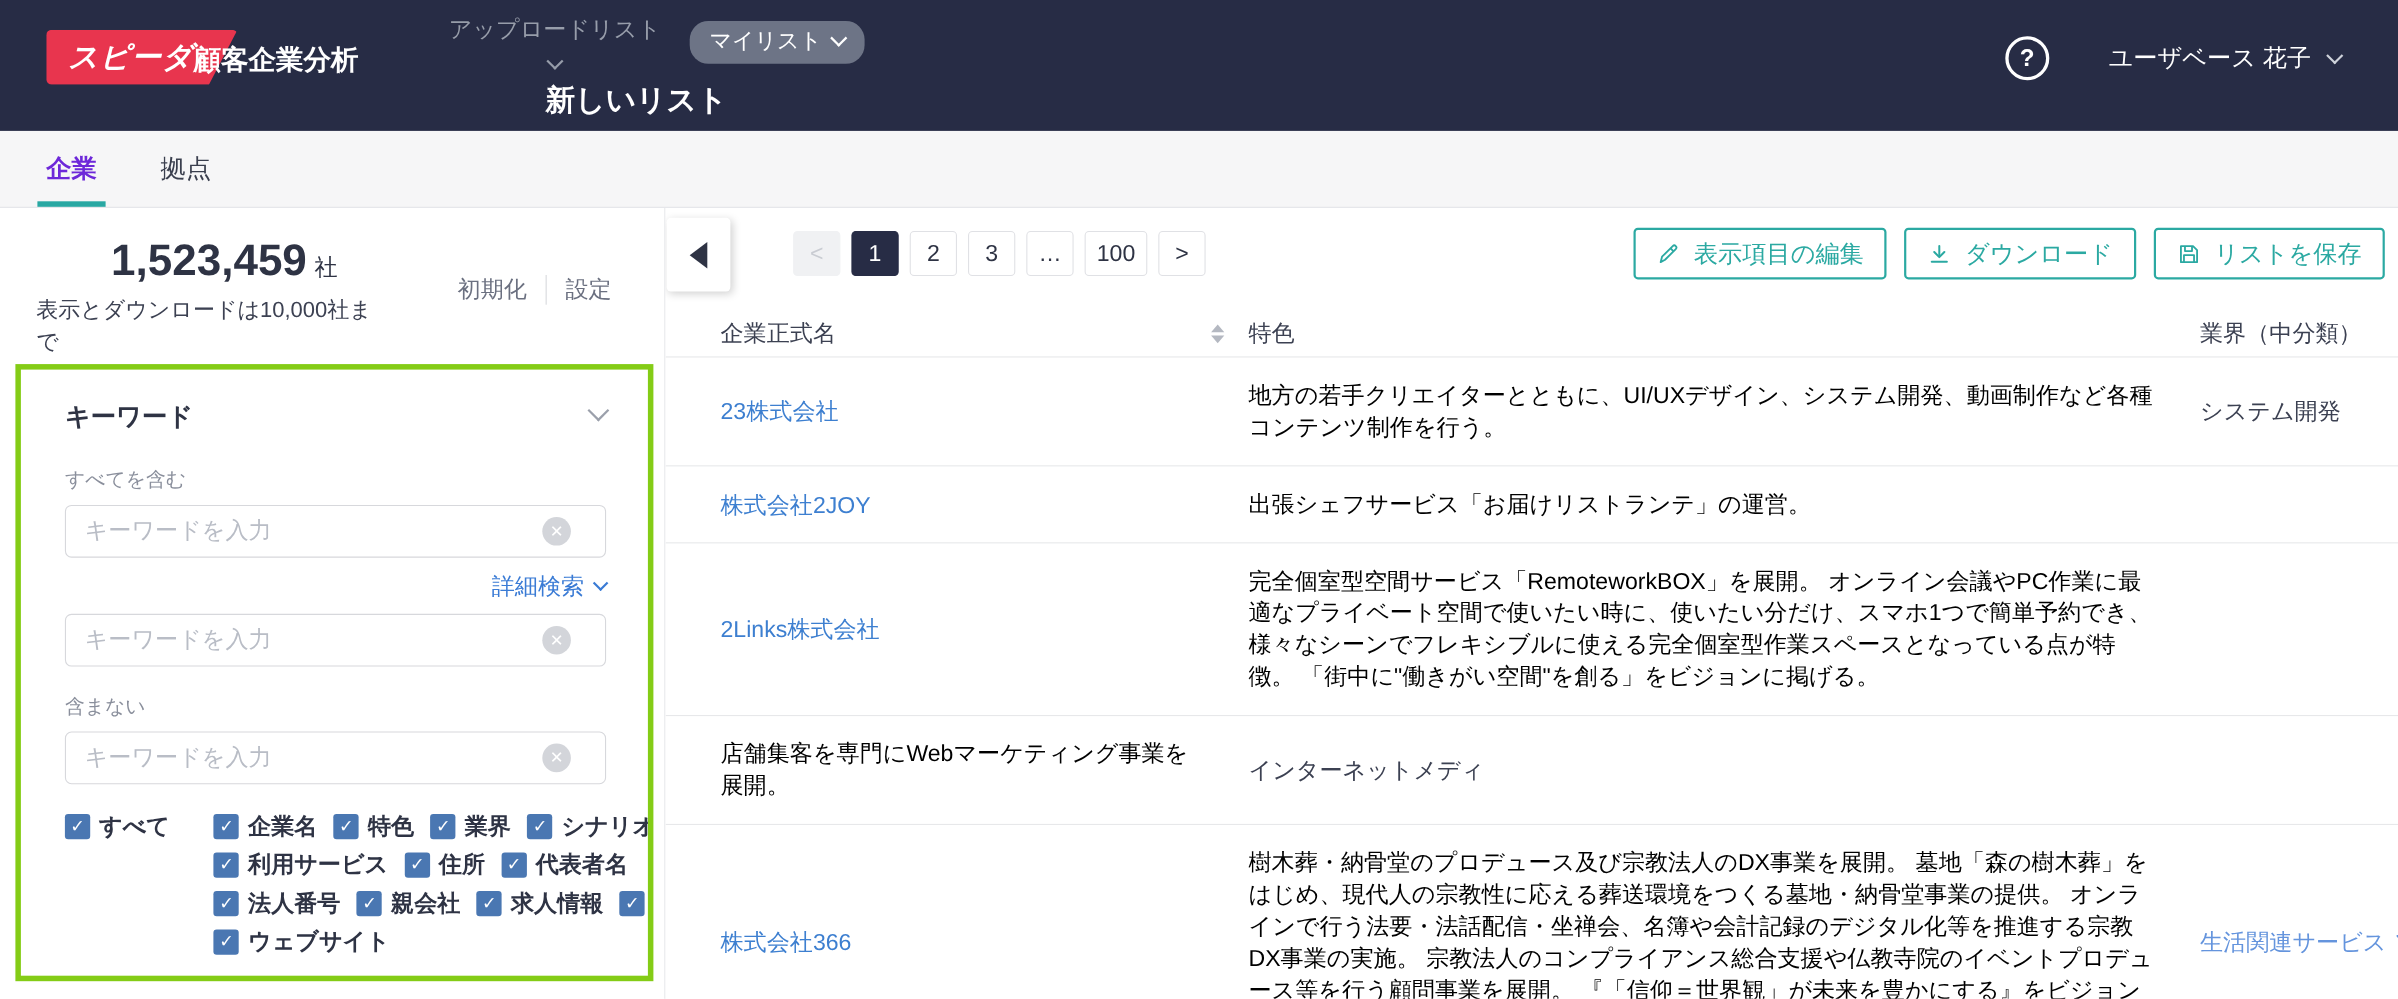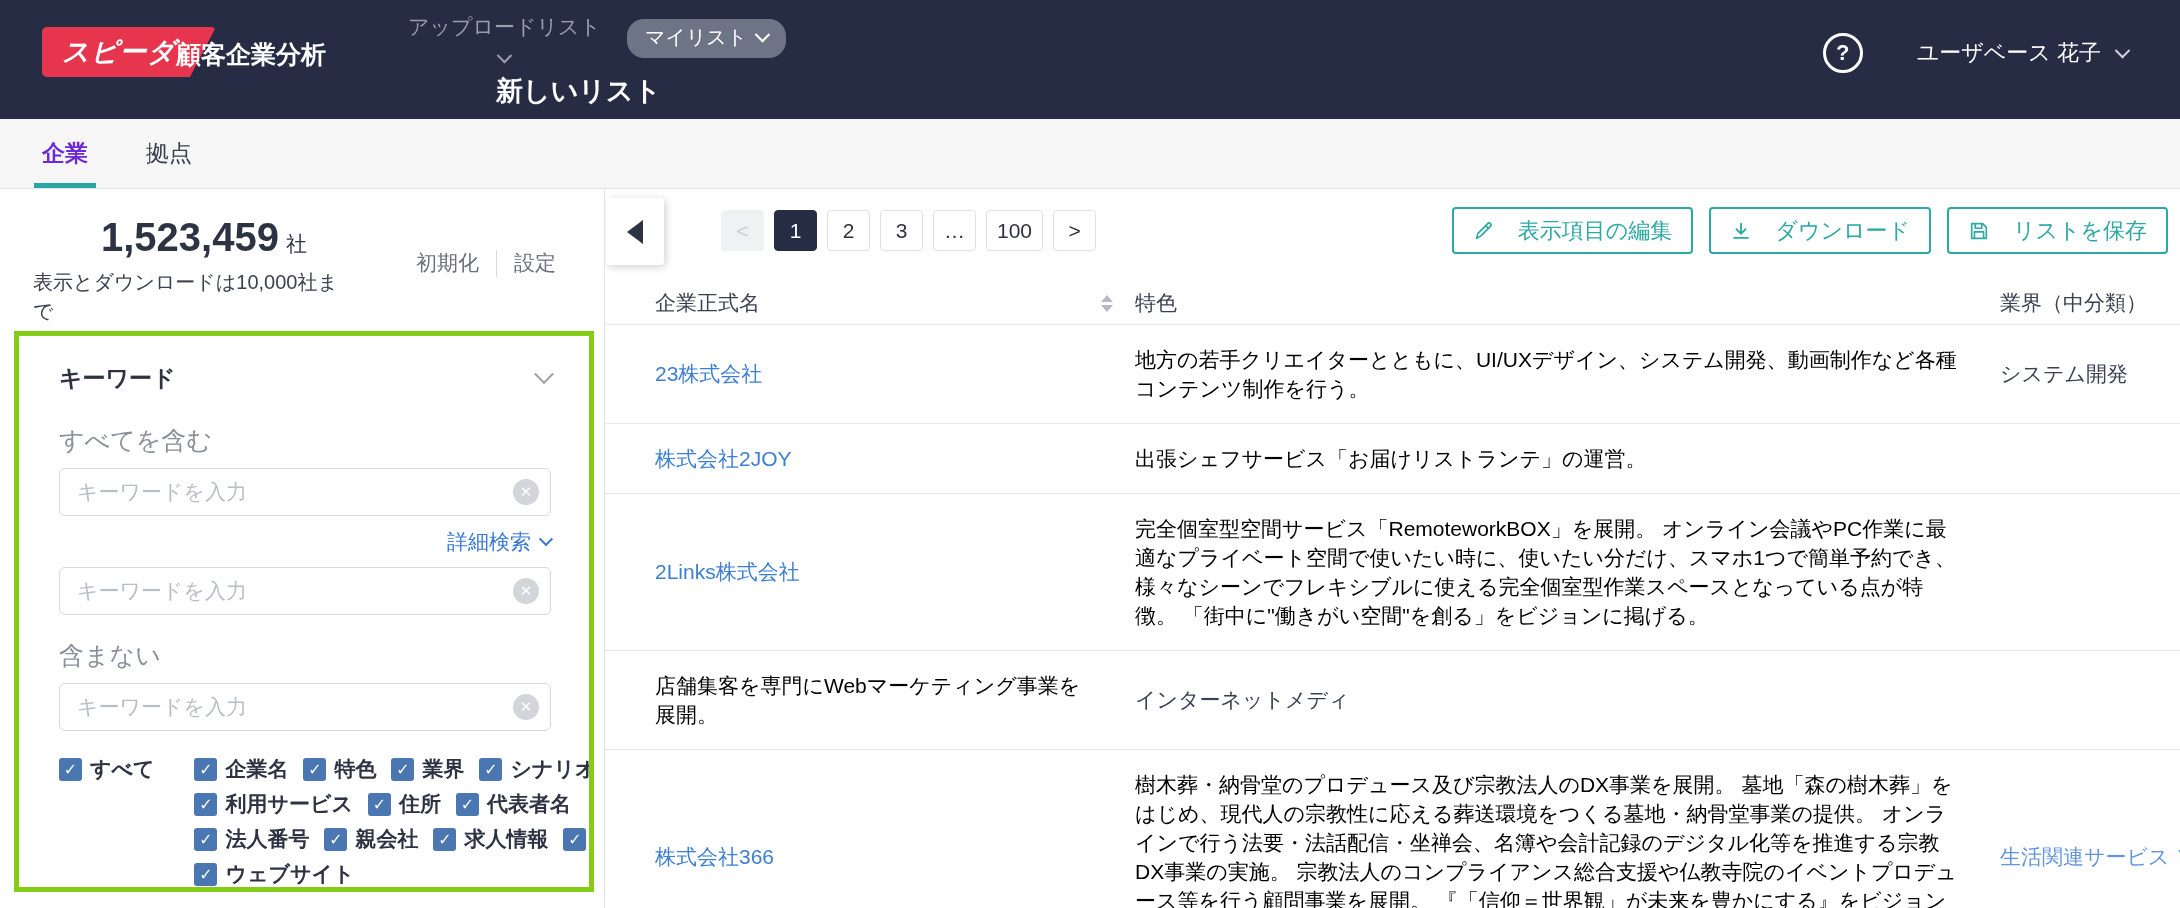--- a/index.html
+++ b/index.html
@@ -48,25 +48,25 @@
   .reset-settings { position:absolute; right:48px; top:60px; display:flex; align-items:center; gap:17px;
     font-size:21px; color:#6b7080; }
   .rs-divider { width:1px; height:27px; background:#d8d9dd; }
 
   
   .kw-box { position:absolute; left:14px; top:142px; width:580px; height:561px;
     border:5px solid #84cc16; background:#fff; padding:27px 38px 0 40px; overflow:hidden; }
   .kw-head { display:flex; justify-content:space-between; align-items:center; }
   .kw-title { font-size:23px; font-weight:bold; }
   .kw-chev { color:#9ba0ab; } .kw-chev .chev { width:14px; height:14px; }
-  .field-label { margin-top:30px; font-size:25px; color:#8a8f9c; }
+  .field-label { margin-top:30px; font-size:18px; color:#8a8f9c; }
   .field-label.tight { margin-top:14px; }
   .field-label.mid { margin-top:24px; }
   .kw-input { margin-top:11px; height:48px; border:1px solid #d7d8dc; border-radius:6px;
-    display:flex; align-items:center; padding:0 11px 0 17px; }
+    display:flex; align-items:center; padding:0 31px 0 17px; }
   .kw-input input { flex:1; border:none; outline:none; font-size:21px; background:transparent; color:#2e3344; }
   .kw-input input::placeholder { color:#b9bdc6; }
   .clear-btn { width:26px; height:26px; border-radius:50%; background:#d3d5da; color:#fff;
     display:flex; align-items:center; justify-content:center; font-size:15px; cursor:pointer; }
   .advanced { margin-top:12px; display:flex; justify-content:flex-end; align-items:center; gap:10px;
     color:#3a7bd5; font-size:21px; cursor:pointer; }
   .advanced .chev { width:10px; height:10px; }
   .cb-area { margin-top:24px; display:flex; gap:18px; }
   .cb-left { padding-right:4px; }
   .cb-divider { width:1px; background:#d8d9dd; }
@@ -86,21 +86,21 @@
   .tri-left { width:0; height:0; border-top:12px solid transparent; border-bottom:12px solid transparent;
     border-right:16px solid #2e3344; }
   .pagination { position:absolute; left:116px; top:21px; display:flex; gap:10px; }
   .page-btn { min-width:43px; height:41px; padding:0 10px; border-radius:4px; border:1px solid #e0e1e5;
     background:#fff; color:#2e3344; font-size:21px; display:flex; align-items:center; justify-content:center;
     cursor:pointer; }
   .page-btn.disabled { background:#f0f1f3; border-color:#f0f1f3; color:#c9ccd2; cursor:default; }
   .page-btn.active { background:#272c45; border-color:#272c45; color:#fff; }
   .actions { position:absolute; right:12px; top:18px; display:flex; gap:16px; }
   .action-btn { height:47px; border:2px solid #2ba9a2; border-radius:4px; background:#fff; color:#2ba9a2;
-    font-size:22px; display:flex; align-items:center; gap:23px; padding:0 19px; cursor:pointer; white-space:nowrap; }
+    font-size:22px; display:flex; align-items:center; gap:12px; padding:0 19px; cursor:pointer; white-space:nowrap; }
   .action-btn svg { flex:none; }
 
   
   .table { position:absolute; left:0; top:93px; right:0; }
   .thead, .trow { display:grid; grid-template-columns:480px 865px 1fr; padding-left:50px; align-items:center; }
   .thead { height:43px; border-bottom:1px solid #e7e8ea; color:#3c4152; font-size:21px; }
   .th-name { display:flex; align-items:center; justify-content:space-between; padding-right:22px; }
   .sorter { display:flex; flex-direction:column; align-items:center; gap:3px; cursor:pointer; }
   .sort-up { width:0; height:0; border-left:6px solid transparent; border-right:6px solid transparent;
     border-bottom:7px solid #b4b8c1; }

